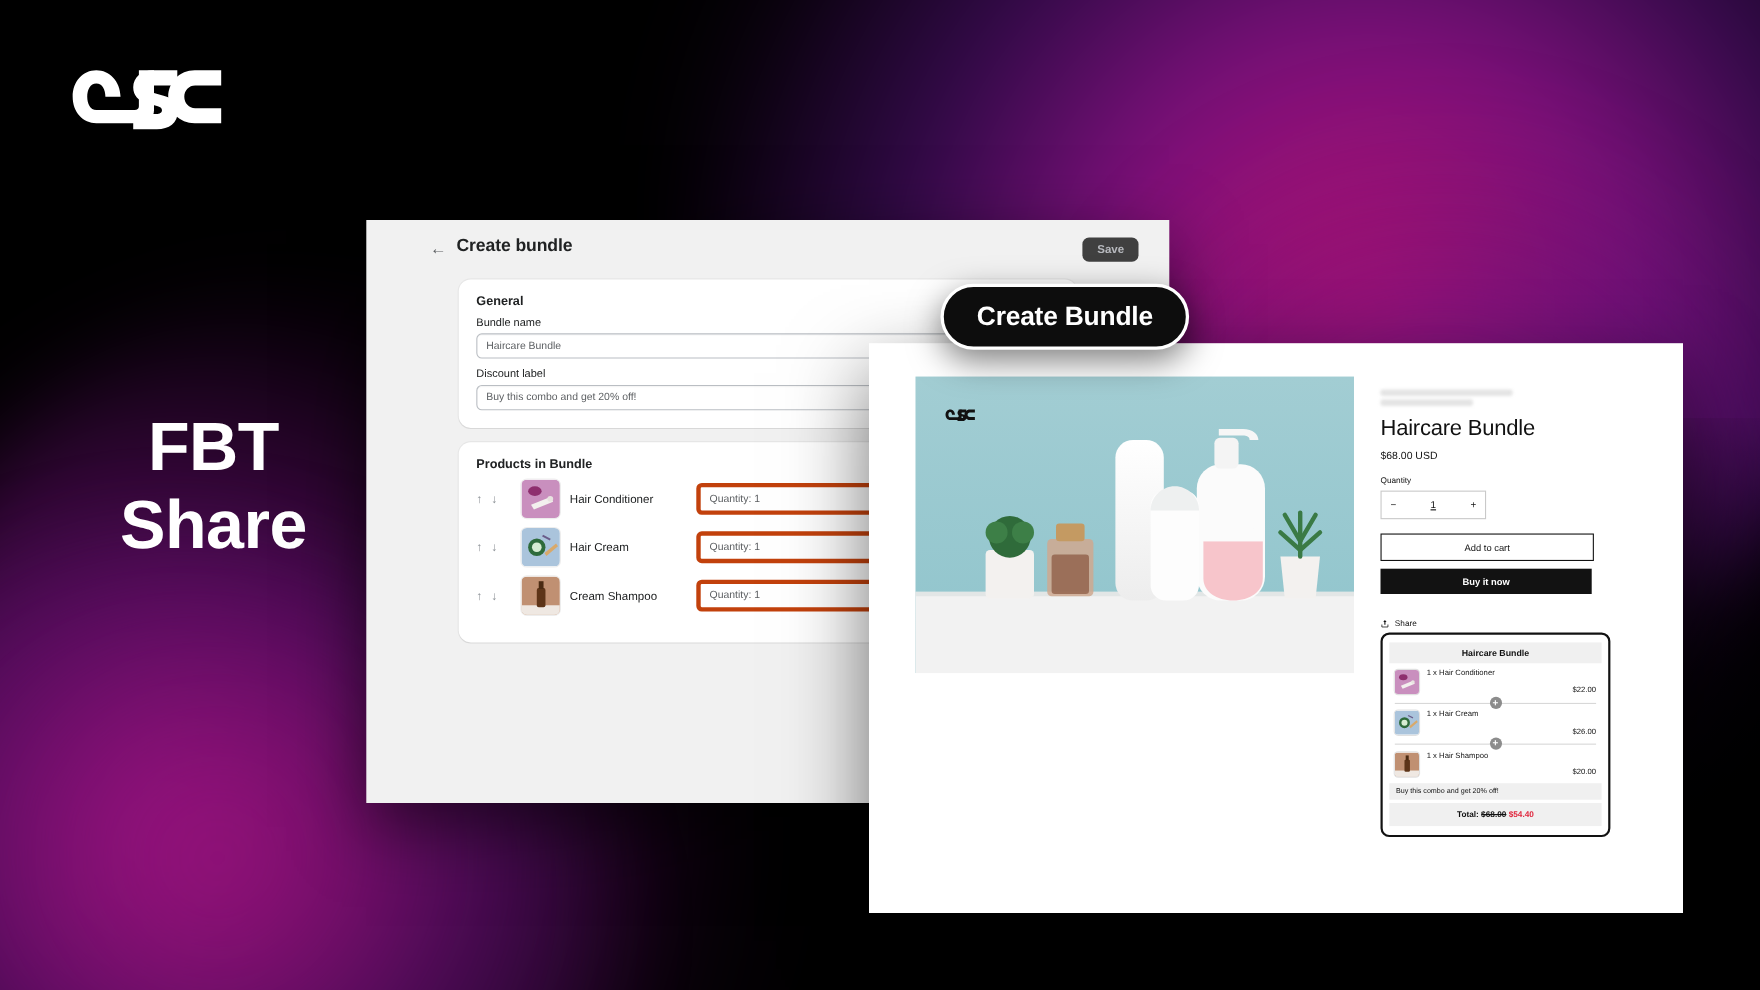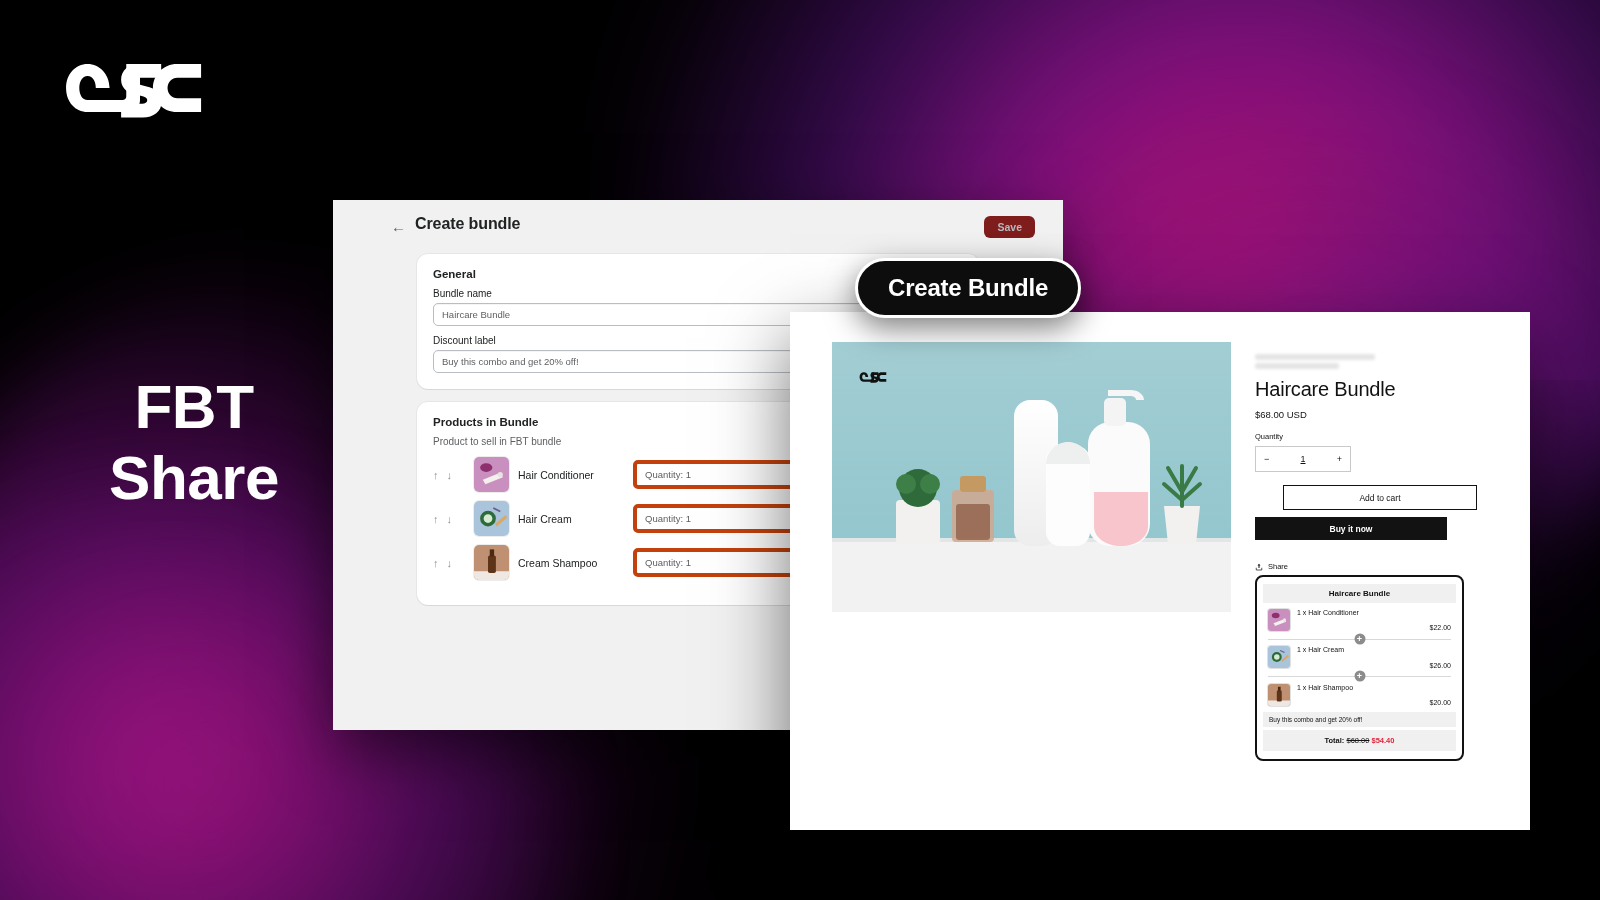--- a/index.html
+++ b/index.html
@@ -58,21 +58,21 @@
   .admin-title{
     position:absolute;left:82px;top:15px;
     font-size:16px;font-weight:700;color:#202223;letter-spacing:-.1px;
   }
   .back-arrow{
     position:absolute;left:80px;top:18px;transform:translateX(-22px);
     font-size:15px;color:#5c5f62;
   }
   .save-btn{
     position:absolute;right:28px;top:16px;
-    background:#7f1d1d;color:#b6b8bd;font-size:10.5px;font-weight:600;
+    background:#404040;color:#b6b8bd;font-size:10.5px;font-weight:600;
     padding:5px 13px;border-radius:6px;border:none;
   }
   .card{
     background:#fff;border-radius:11px;margin:0 84px 0 84px;
     box-shadow:0 1px 0 rgba(0,0,0,.06), 0 0 0 1px rgba(0,0,0,.045);
     padding:14px 16px 16px 16px;position:relative;
   }
   .card + .card{margin-top:13px;}
   .card-h{font-size:11.5px;font-weight:700;color:#202223;margin:0 0 8px 0;}
   .fld-label{font-size:10px;font-weight:400;color:#202223;margin:0 0 4px 0;}
@@ -145,21 +145,21 @@
   .qbox{
     width:78px;height:24px;border:1px solid #c9c9c9;display:flex;align-items:center;
     justify-content:space-between;padding:0 8px;margin-bottom:13px;
   }
   .qbox span{font-size:9px;color:#121212;}
   .qbox .num{text-decoration:underline;}
   .sf-btn{
     width:192px;height:23px;display:flex;align-items:center;justify-content:center;
     font-size:8.5px;margin-bottom:7px;
   }
-  .sf-btn.outline{border:1px solid #121212;background:#fff;color:#121212;margin-left:28px;}
+  .sf-btn.outline{border:1px solid #121212;background:#fff;color:#121212;}
   .sf-btn.solid{background:#121212;color:#fff;font-weight:600;}
   .share{display:flex;align-items:center;gap:5px;font-size:7.5px;color:#121212;margin-top:22px;}
 
   
   .bundle{
     position:absolute;left:465px;top:263px;width:193px;
     border:2px solid #121212;border-radius:8px;background:#fff;padding:7px 6px 8px 6px;
   }
   .bundle-title{
     background:#f0f0f0;text-align:center;font-size:8px;font-weight:700;color:#121212;
@@ -180,21 +180,21 @@
     width:11px;height:11px;border-radius:50%;background:#8c8c8c;color:#fff;
     font-size:9px;line-height:11px;text-align:center;font-weight:700;
   }
   .b-note{
     background:#f0f0f0;font-size:6.5px;color:#121212;padding:4px 6px;margin-top:6px;
   }
   .b-total{
     background:#f0f0f0;text-align:center;font-size:7.5px;padding:6px 0;margin-top:3px;color:#121212;
   }
   .b-total .lbl{font-weight:700;}
-  .b-total .old{text-decoration:line-through;font-weight:400;color:#121212;}
+  .b-total .old{text-decoration:line-through;font-weight:700;color:#121212;}
   .b-total .new{color:#e0253c;font-weight:700;}
 </style>
 </head>
 <body>
 
 <div class="bg">
   <div class="glow-a"></div>
   <div class="glow-b"></div>
   <div class="glow-c"></div>
   <div class="glow-d"></div>
@@ -228,21 +228,20 @@
     <div class="card-h">General</div>
     <div class="fld-label">Bundle name</div>
     <div class="inp mb">Haircare Bundle</div>
     <div class="fld-label">Discount label</div>
     <div class="inp">Buy this combo and get 20% off!</div>
   </div>
 
   <div class="card">
     <div class="card-h">Products in Bundle</div>
     <div class="addmore">Add more products</div>
-    <div class="sub-note">Product to sell in FBT bundle</div>
 
     <div class="prow">
       <div class="arrows">
         <span>↑</span>
         <span>↓</span>
       </div>
       <div class="thumb">
         <svg viewBox="0 0 40 40">
             <rect width="40" height="40" fill="#c98fbe"></rect>
             <ellipse cx="14" cy="12" rx="7" ry="5" fill="#8e2f6e"></ellipse>

